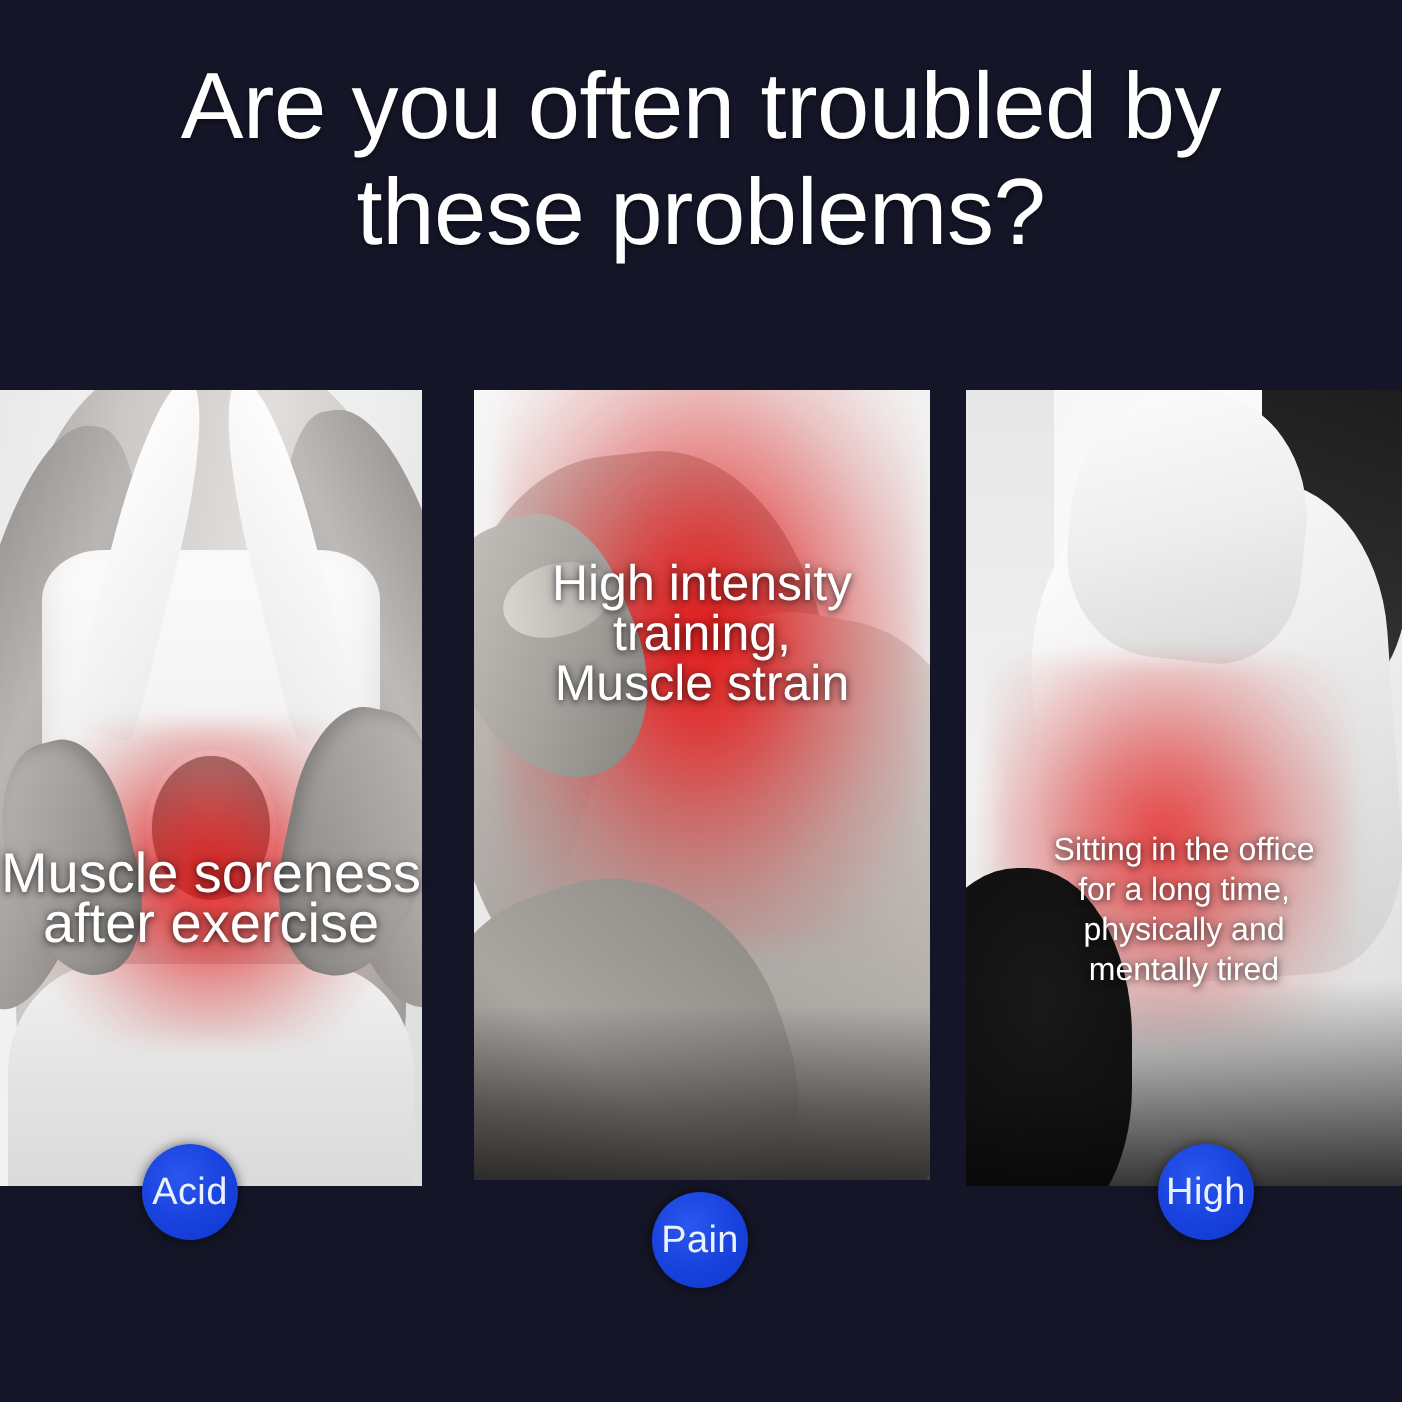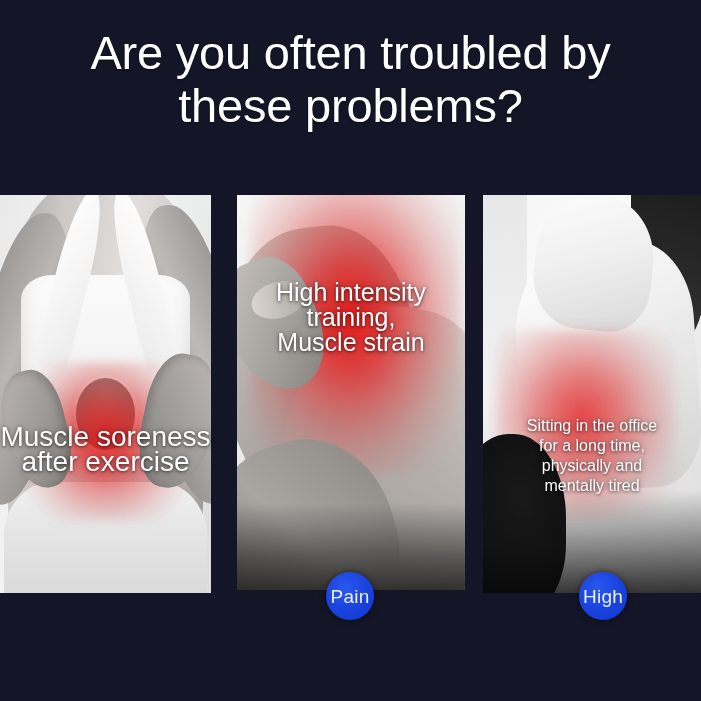--- a/index.html
+++ b/index.html
@@ -278,21 +278,21 @@
     color:#eaf1ff;
     display:flex;align-items:center;justify-content:center;
     font-size:19px;
     line-height:1;
     letter-spacing:.2px;
     box-shadow:0 0 6px rgba(0,0,0,.55);
     z-index:7;
     white-space:nowrap;
   }
   #badge-0{left:71px;top:572px;}
-  #badge-1{left:326px;top:572px;}
+  #badge-1{left:326px;top:596px;}
   #badge-2{left:579px;top:572px;}
 </style>
 </head>
 <body>
 
 <div id="poster">
 
   <div class="headline">Are you often troubled by
 these problems?</div>
 
@@ -349,16 +349,17 @@
   <div class="caption" id="caption-0">Muscle soreness
 after exercise</div>
   <div class="caption" id="caption-1">High intensity
 training,
 Muscle strain</div>
   <div class="caption" id="caption-2">Sitting in the office
 for a long time,
 physically and
 mentally tired</div>
 
+  <div class="badge" id="badge-0">Acid</div>
   <div class="badge" id="badge-1">Pain</div>
   <div class="badge" id="badge-2">High</div>
 
 </div>
 
 </body></html>

